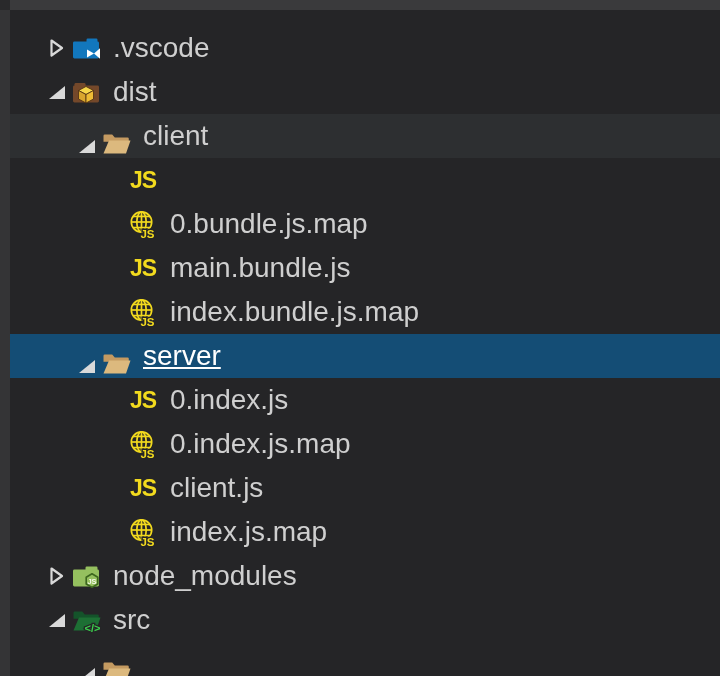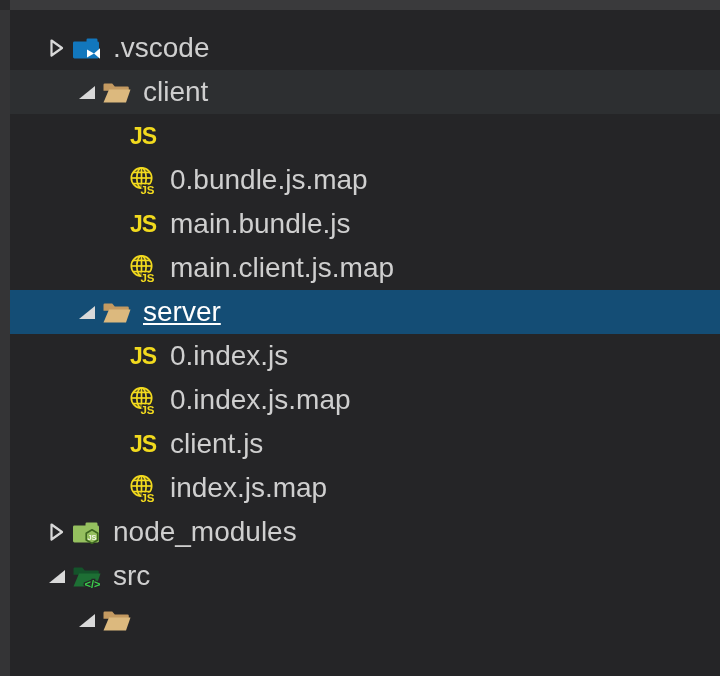--- a/index.html
+++ b/index.html
@@ -18,21 +18,21 @@
   .corner{position:absolute;left:0;top:0;width:10px;height:10px;background:var(--corner);}
   .left-strip{position:absolute;left:0;top:10px;width:10px;height:666px;background:var(--strip-left);}
   .tree{position:absolute;left:10px;top:26px;right:0;}
   .row{
     height:44px;display:flex;align-items:center;
     font-size:28px;color:var(--text);cursor:pointer;white-space:pre;
   }
   .row.hovered{background:var(--hover);}
   .row.selected{background:var(--selection);color:var(--text-selected);text-decoration:underline;}
   .row.depth-0{padding-left:35px;}
-  .row.depth-1{padding-left:65px;}
+  .row.depth-1{padding-left:65px;align-items:flex-end;}
   .row.depth-2{padding-left:92px;}
   .twisty{width:22px;height:24px;margin-right:4px;flex:none;display:flex;align-items:center;justify-content:center;}
   .icon{width:30px;height:30px;margin-right:12px;flex:none;display:flex;align-items:center;justify-content:center;position:relative;}
   .icon svg{display:block;}
   .label{line-height:44px;}
   .js-letters{
     font-weight:bold;font-size:23px;letter-spacing:-1px;
     color:var(--js-yellow);line-height:30px;
   }
 </style>
@@ -53,20 +53,37 @@
     <span class="icon">
     <svg width="30" height="30" viewBox="0 0 30 30">
       <rect x="15.5" y="5.5" width="11" height="6" rx="1.2" style="fill:var(--vscode-blue)"></rect>
       <rect x="2" y="8.5" width="26" height="17" rx="1.4" style="fill:var(--vscode-blue)"></rect>
       <polygon points="16,16.5 23,20.5 16,24.5" fill="#ffffff"></polygon>
       <polygon points="29,15.2 23,20.5 29,25.8" fill="#ffffff"></polygon>
     </svg>
   </span>
     <span class="label">.vscode</span>
   </div>
+    <div class="row depth-0">
+    <span class="twisty">
+    <svg width="22" height="24" viewBox="0 0 22 24">
+      <polygon points="20,6 20,19 4,19" style="fill:var(--twisty)"></polygon>
+    </svg>
+  </span>
+    <span class="icon">
+    <svg width="30" height="30" viewBox="0 0 30 30">
+      <rect x="3.5" y="6" width="11" height="6" rx="1.2" style="fill:var(--dist-brown)"></rect>
+      <rect x="2" y="8.5" width="26" height="17" rx="1.4" style="fill:var(--dist-brown)"></rect>
+      <polygon points="15,9.5 22.5,13.5 15,17.5 7.5,13.5" style="fill:var(--dist-gold-top)" stroke="#4a2c10" stroke-width="0.8"></polygon>
+      <polygon points="7.5,13.5 15,17.5 15,26 7.5,22" style="fill:var(--dist-gold-left)" stroke="#4a2c10" stroke-width="0.8"></polygon>
+      <polygon points="22.5,13.5 15,17.5 15,26 22.5,22" style="fill:var(--dist-gold-right)" stroke="#4a2c10" stroke-width="0.8"></polygon>
+    </svg>
+  </span>
+    <span class="label">dist</span>
+  </div>
     <div class="row depth-1 hovered">
     <span class="twisty">
     <svg width="22" height="24" viewBox="0 0 22 24">
       <polygon points="20,6 20,19 4,19" style="fill:var(--twisty)"></polygon>
     </svg>
   </span>
     <span class="icon">
     <svg width="30" height="30" viewBox="0 0 30 30">
       <path d="M2.5 25.5 V7.8 q0-1.3 1.3-1.3 h7.4 l2.6 3 h12.7 q1.3 0 1.3 1.3 v3 H2.5 z" style="fill:var(--folder-tan-back)"></path>
       <polygon points="8,12.5 29.5,12.5 25,25.5 2.5,25.5" style="fill:var(--folder-tan-front)"></polygon>
@@ -112,21 +129,21 @@
         <circle cx="13.5" cy="13" r="10.2"></circle>
         <ellipse cx="13.5" cy="13" rx="4.7" ry="10.2"></ellipse>
         <line x1="3.3" y1="13" x2="23.7" y2="13"></line>
         <line x1="5" y1="7.4" x2="22" y2="7.4"></line>
         <line x1="5" y1="18.6" x2="22" y2="18.6"></line>
         <line x1="13.5" y1="2.8" x2="13.5" y2="23.2"></line>
       </g>
       <text x="19.5" y="28.5" text-anchor="middle" font-size="11.5" font-weight="bold" style="fill:var(--js-yellow);stroke:var(--bg)" stroke-width="3" paint-order="stroke">JS</text>
     </svg>
   </span>
-    <span class="label">main.client.js.map</span>
+    <span class="label">index.bundle.js.map</span>
   </div>
     <div class="row depth-1 selected">
     <span class="twisty">
     <svg width="22" height="24" viewBox="0 0 22 24">
       <polygon points="20,6 20,19 4,19" style="fill:var(--twisty)"></polygon>
     </svg>
   </span>
     <span class="icon">
     <svg width="30" height="30" viewBox="0 0 30 30">
       <path d="M2.5 25.5 V7.8 q0-1.3 1.3-1.3 h7.4 l2.6 3 h12.7 q1.3 0 1.3 1.3 v3 H2.5 z" style="fill:var(--folder-tan-back)"></path>

